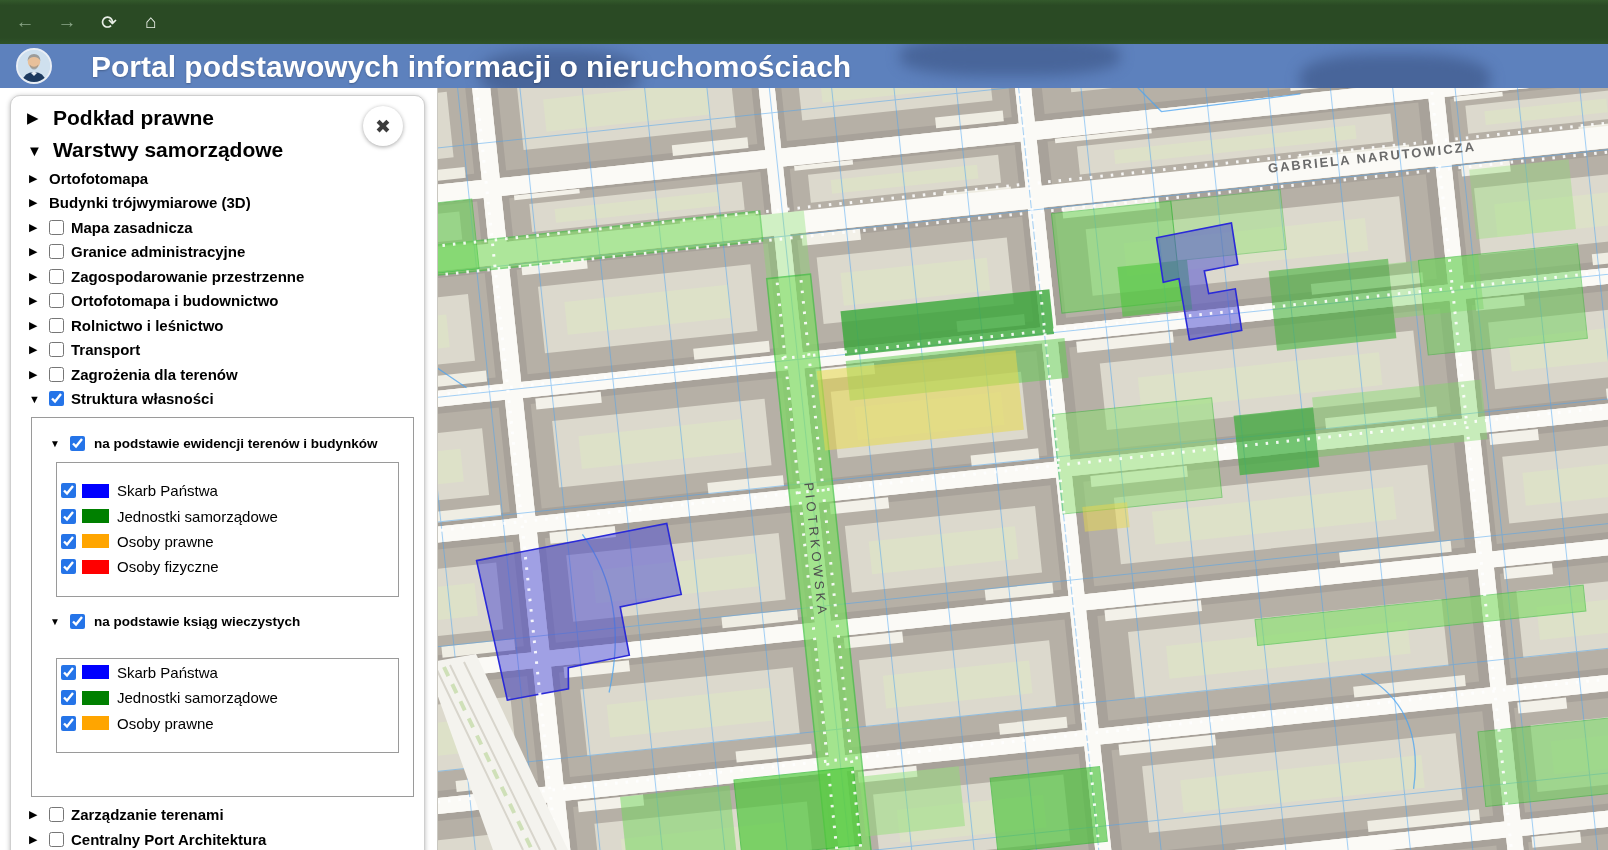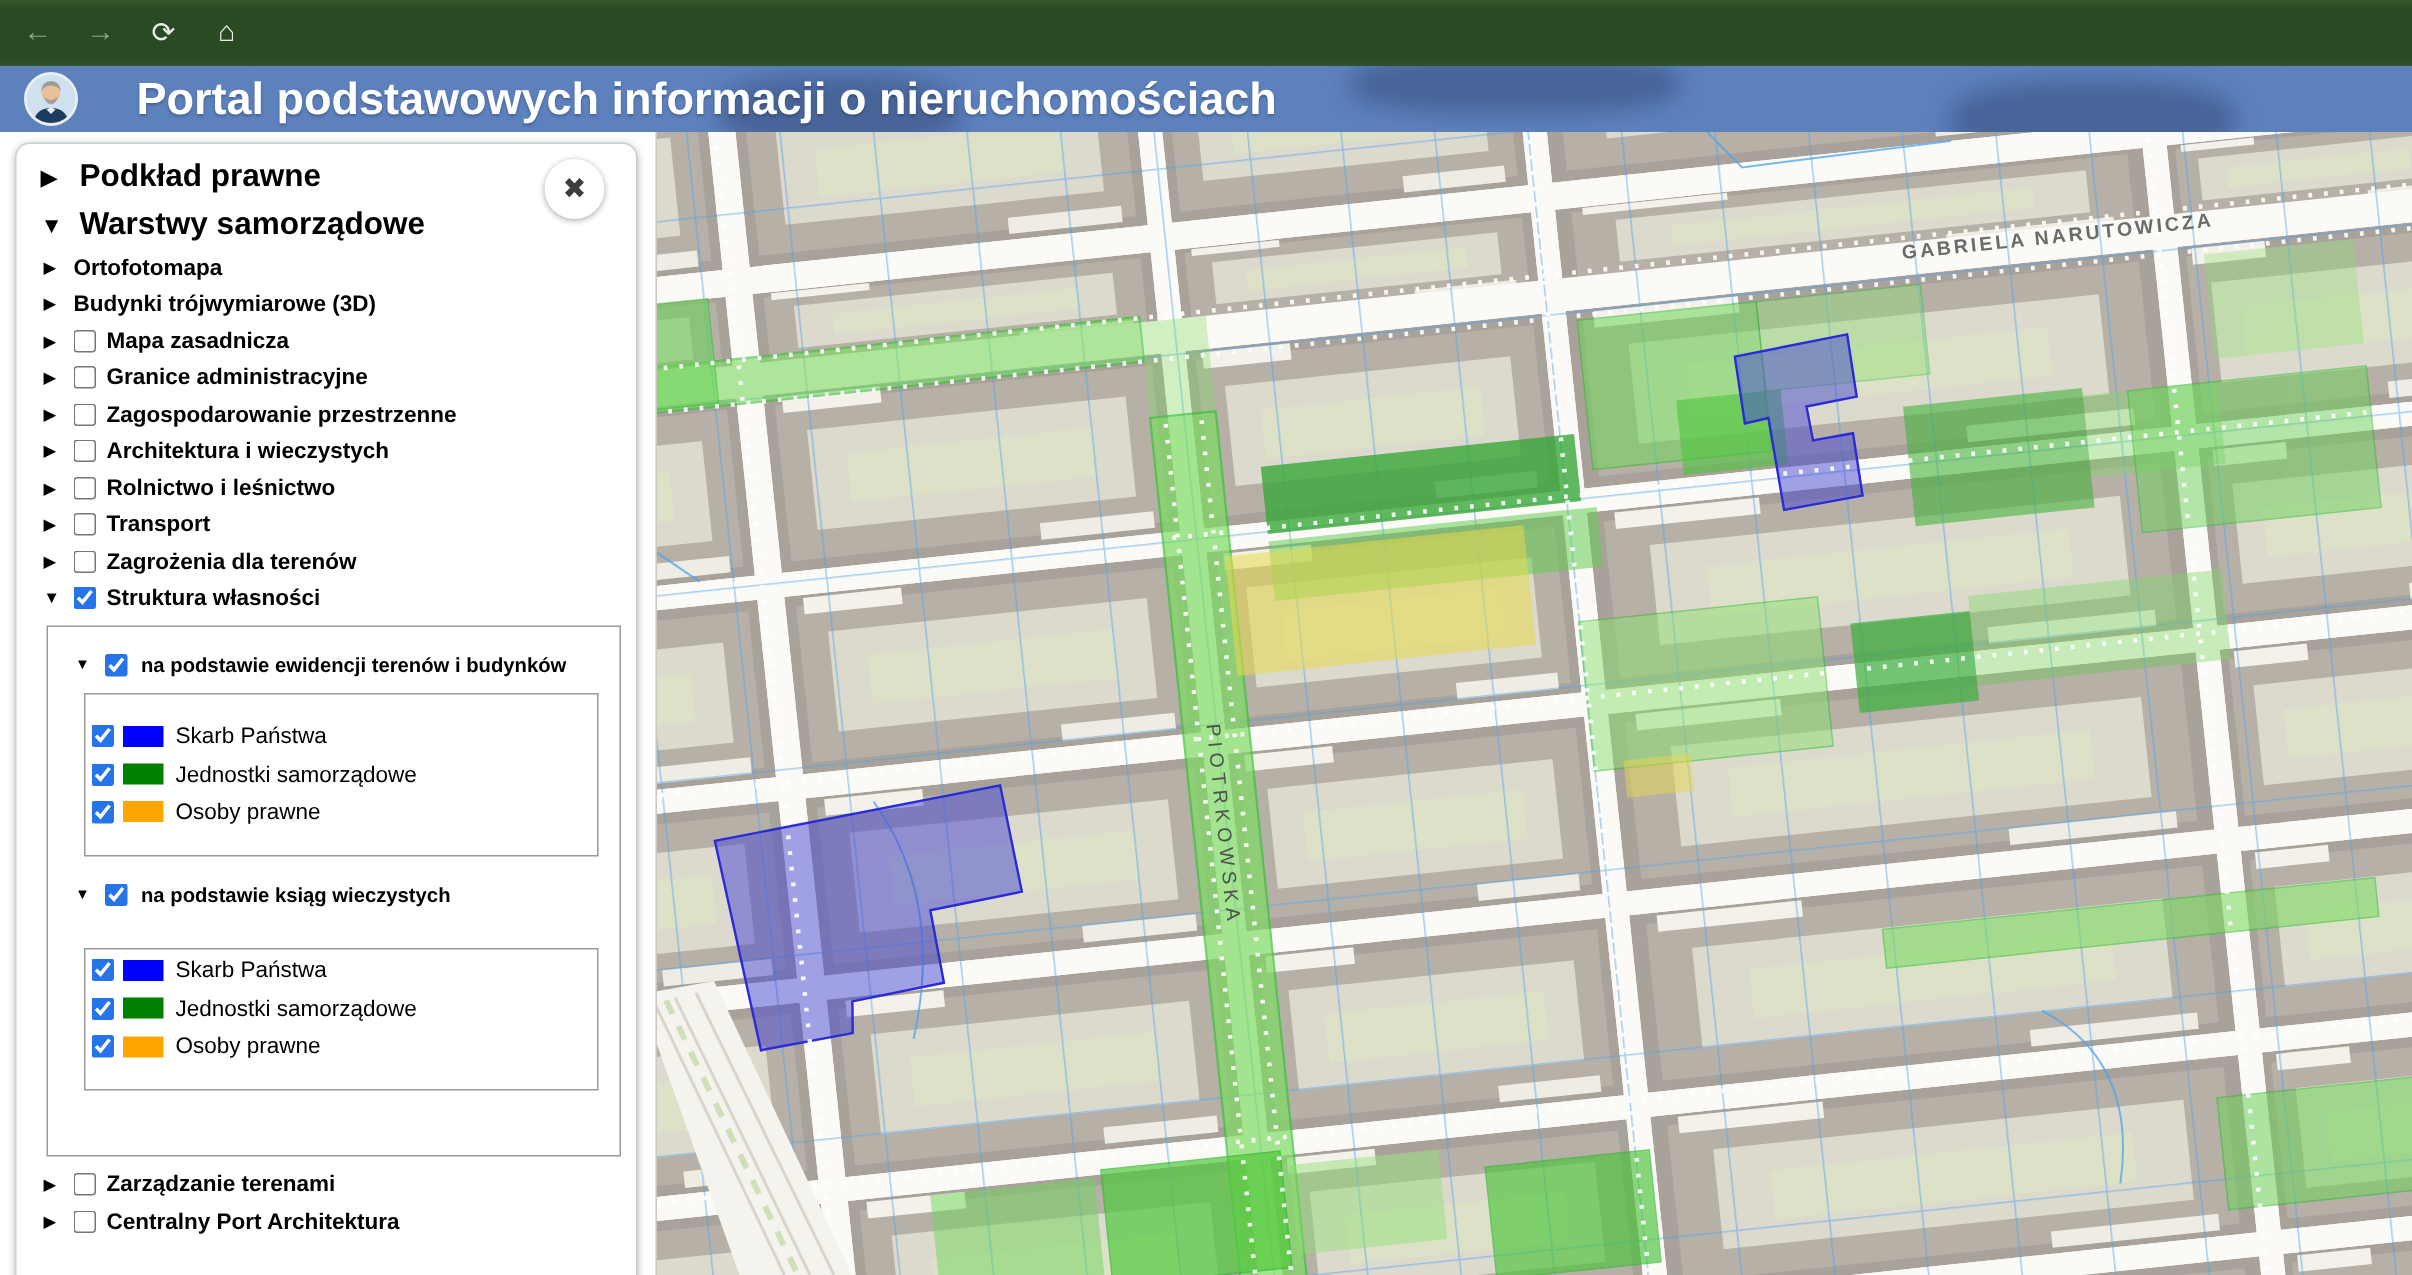--- a/index.html
+++ b/index.html
@@ -268,21 +268,21 @@
     <span class="llabel">Granice administracyjne</span>
   </div>
   <div class="lrow">
     <span class="tri">▶</span>
     <input type="checkbox" style="">
     <span class="llabel">Zagospodarowanie przestrzenne</span>
   </div>
   <div class="lrow">
     <span class="tri">▶</span>
     <input type="checkbox" style="">
-    <span class="llabel">Architektura i wieczystych</span>
+    <span class="llabel">Ortofotomapa i budownictwo</span>
   </div>
   <div class="lrow">
     <span class="tri">▶</span>
     <input type="checkbox" style="">
     <span class="llabel">Rolnictwo i leśnictwo</span>
   </div>
   <div class="lrow">
     <span class="tri">▶</span>
     <input type="checkbox" style="">
     <span class="llabel">Transport</span>
@@ -313,20 +313,25 @@
       <div class="legrow">
         <input type="checkbox" checked="" style="">
         <span class="swatch" style="background-color: rgb(0, 128, 0);"></span>
         <span>Jednostki samorządowe</span>
       </div>
       <div class="legrow">
         <input type="checkbox" checked="" style="">
         <span class="swatch" style="background-color: rgb(255, 165, 0);"></span>
         <span>Osoby prawne</span>
       </div>
+      <div class="legrow">
+        <input type="checkbox" checked="" style="">
+        <span class="swatch" style="background-color: rgb(255, 0, 0);"></span>
+        <span>Osoby fizyczne</span>
+      </div>
     </div>
     <div class="spacer"></div>
     <div class="subrow">
       <span class="tri">▼</span>
       <input type="checkbox" checked="" style="">
       <span>na podstawie ksiąg wieczystych</span>
     </div>
     <div class="legbox second">
       <div class="legrow">
         <input type="checkbox" checked="" style="">

